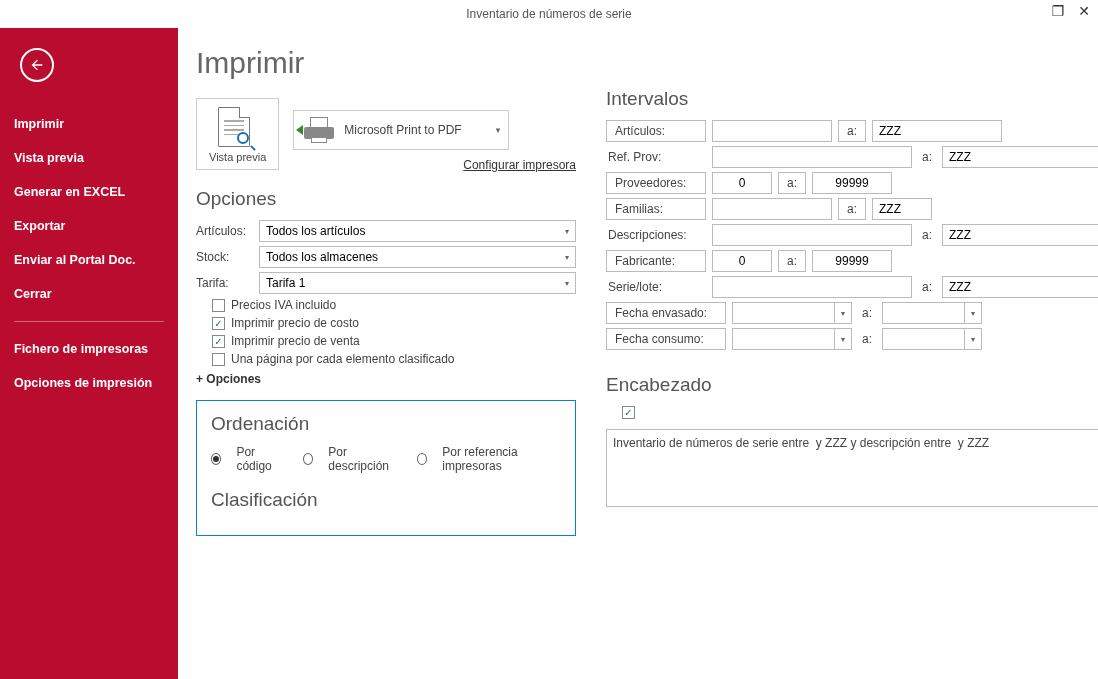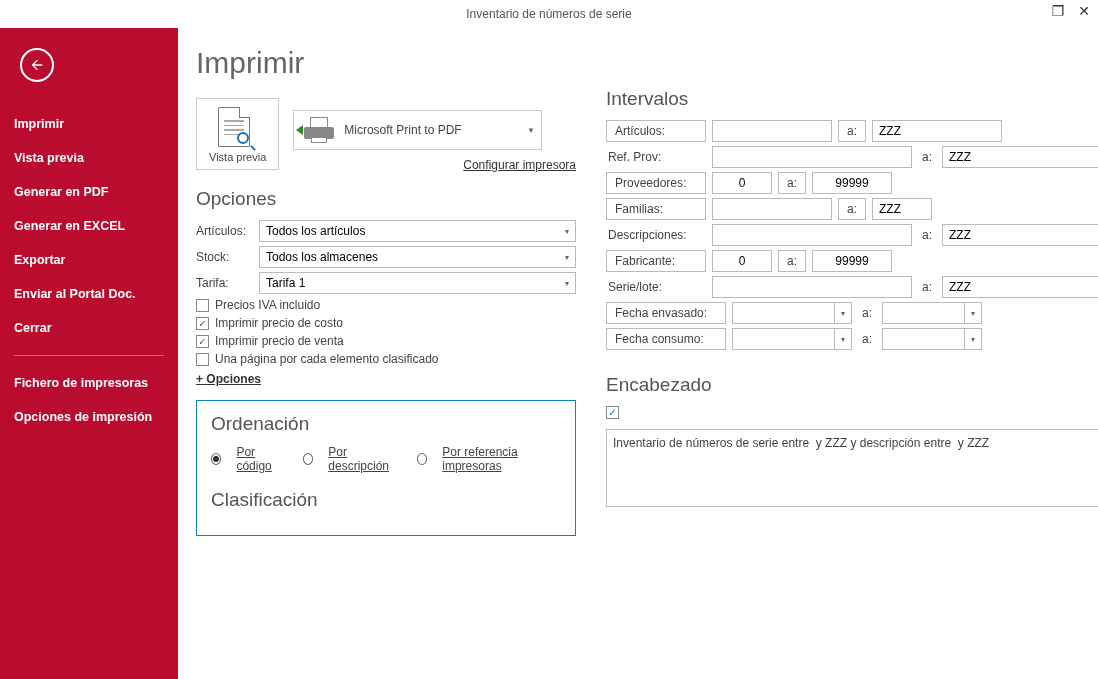--- a/index.html
+++ b/index.html
@@ -23,42 +23,42 @@
 .left-col { width: 380px; flex-shrink: 0; }
 .right-col { flex: 1; padding-top: 42px; }
 
 h1.page-title { font-size: 30px; font-weight: 300; color: #666; margin-bottom: 18px; }
 
 
 .preview-row { display: flex; gap: 14px; align-items: flex-start; margin-bottom: 8px; }
 .preview-btn { border: 1px solid #ccc; padding: 8px 12px 6px 12px; text-align: center; cursor: pointer; }
 .preview-btn .icon { width: 40px; height: 40px; margin: 0 auto 4px auto; position: relative; }
 .preview-btn .label { font-size: 11px; color: #444; }
-.printer-select { border: 1px solid #ccc; display: flex; align-items: center; gap: 10px; padding: 6px 10px; margin-top: 12px; width: 249px; cursor: pointer; position: relative; }
+.printer-select { border: 1px solid #ccc; display: flex; align-items: center; gap: 10px; padding: 6px 10px; margin-top: 12px; width: 216px; cursor: pointer; position: relative; }
 .printer-select .plabel { font-size: 12px; color: #444; }
 .printer-select .chev { position: absolute; right: 8px; font-size: 9px; color: #666; }
 .config-link { text-align: right; margin-top: 8px; font-size: 12px; text-decoration: underline; color: #333; cursor: pointer; }
 
 
 h2.sec { font-size: 19px; font-weight: 400; color: #555; margin: 16px 0 10px 0; }
 
 
 .opt-row { display: flex; align-items: center; margin-bottom: 4px; }
 .opt-row .lbl { width: 63px; font-size: 12px; color: #444; }
 .opt-row .sel { flex: 1; border: 1px solid #bbb; height: 22px; font-size: 12px; padding: 0 6px; position: relative; display: flex; align-items: center; background: #fff; cursor: pointer; }
 .opt-row .sel .chev { position: absolute; right: 6px; font-size: 8px; color: #666; }
 
-.chk-row { display: flex; align-items: center; gap: 6px; margin: 4px 0; font-size: 12px; color: #444; }
+.chk-row { display: flex; align-items: center; gap: 6px; margin: 4px 16px; font-size: 12px; color: #444; }
 .chk { width: 13px; height: 13px; border: 1px solid #888; display: inline-flex; align-items: center; justify-content: center; font-size: 10px; color: #1a6fb3; cursor: pointer; }
-.more-opts { font-size: 12px; font-weight: 600; text-decoration: underline; color: #333; margin-top: 6px; cursor: pointer; }
+.more-opts { font-size: 12px; font-weight: 600; color: #333; margin-top: 6px; cursor: pointer; }
 
 
 .ord-box { border: 1px solid #0a84c1; padding: 12px 14px 14px 14px; margin-top: 14px; }
 .radio-row { display: flex; gap: 18px; margin-top: 6px; }
-.radio-item { display: flex; align-items: center; gap: 15px; font-size: 12px; color: #444; cursor: pointer; text-decoration: underline; }
+.radio-item { display: flex; align-items: center; gap: 15px; font-size: 12px; color: #444; cursor: pointer; }
 .radio { width: 12px; height: 12px; border: 1px solid #666; border-radius: 50%; display: inline-flex; align-items: center; justify-content: center; }
 .radio.sel::after { content: ""; width: 6px; height: 6px; background: #333; border-radius: 50%; }
 
 
 .intv-row { display: flex; align-items: center; margin-bottom: 4px; gap: 6px; }
 .intv-row .ilbl { font-size: 12px; color: #444; }
 .intv-row .ilbl.boxed { border: 1px solid #bbb; padding: 3px 8px; min-width: 100px; }
 .intv-row .ilbl.plain { min-width: 100px; padding-left: 2px; }
 .intv-row input.fld { border: 1px solid #bbb; height: 22px; font-size: 12px; padding: 0 6px; }
 .intv-row .a { font-size: 12px; color: #444; padding: 0 4px; }
@@ -96,21 +96,20 @@
 </div>
 
 <div class="sidebar">
   <div class="back-btn">
     <svg viewBox="0 0 24 24">
         <path d="M20 11H7.8l5.6-5.6L12 4l-8 8 8 8 1.4-1.4L7.8 13H20z"></path>
       </svg>
   </div>
   <div class="nav-item">Imprimir</div>
   <div class="nav-item">Vista previa</div>
-  <div class="nav-item">Generar en PDF</div>
   <div class="nav-item">Generar en EXCEL</div>
   <div class="nav-item">Exportar</div>
   <div class="nav-item">Enviar al Portal Doc.</div>
   <div class="nav-item">Cerrar</div>
   <div class="nav-sep"></div>
   <div class="nav-item">Fichero de impresoras</div>
   <div class="nav-item">Opciones de impresión</div>
 </div>
 
 <div class="main">

